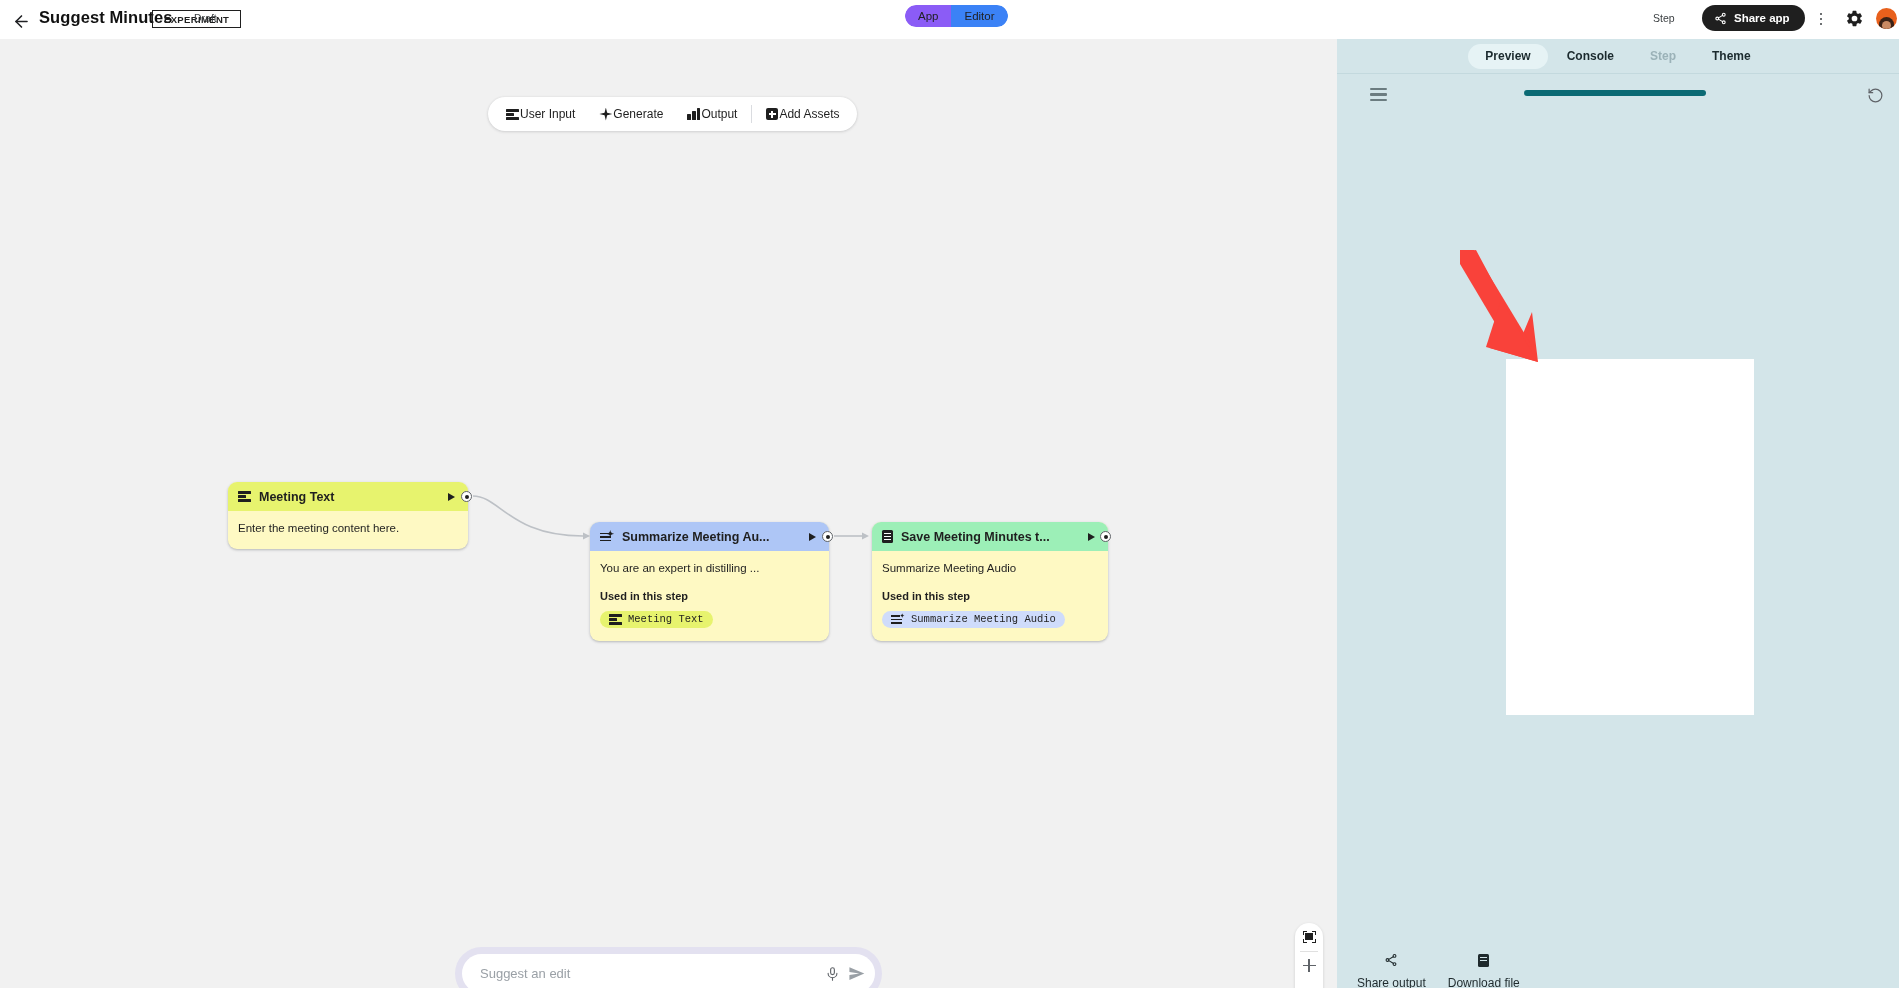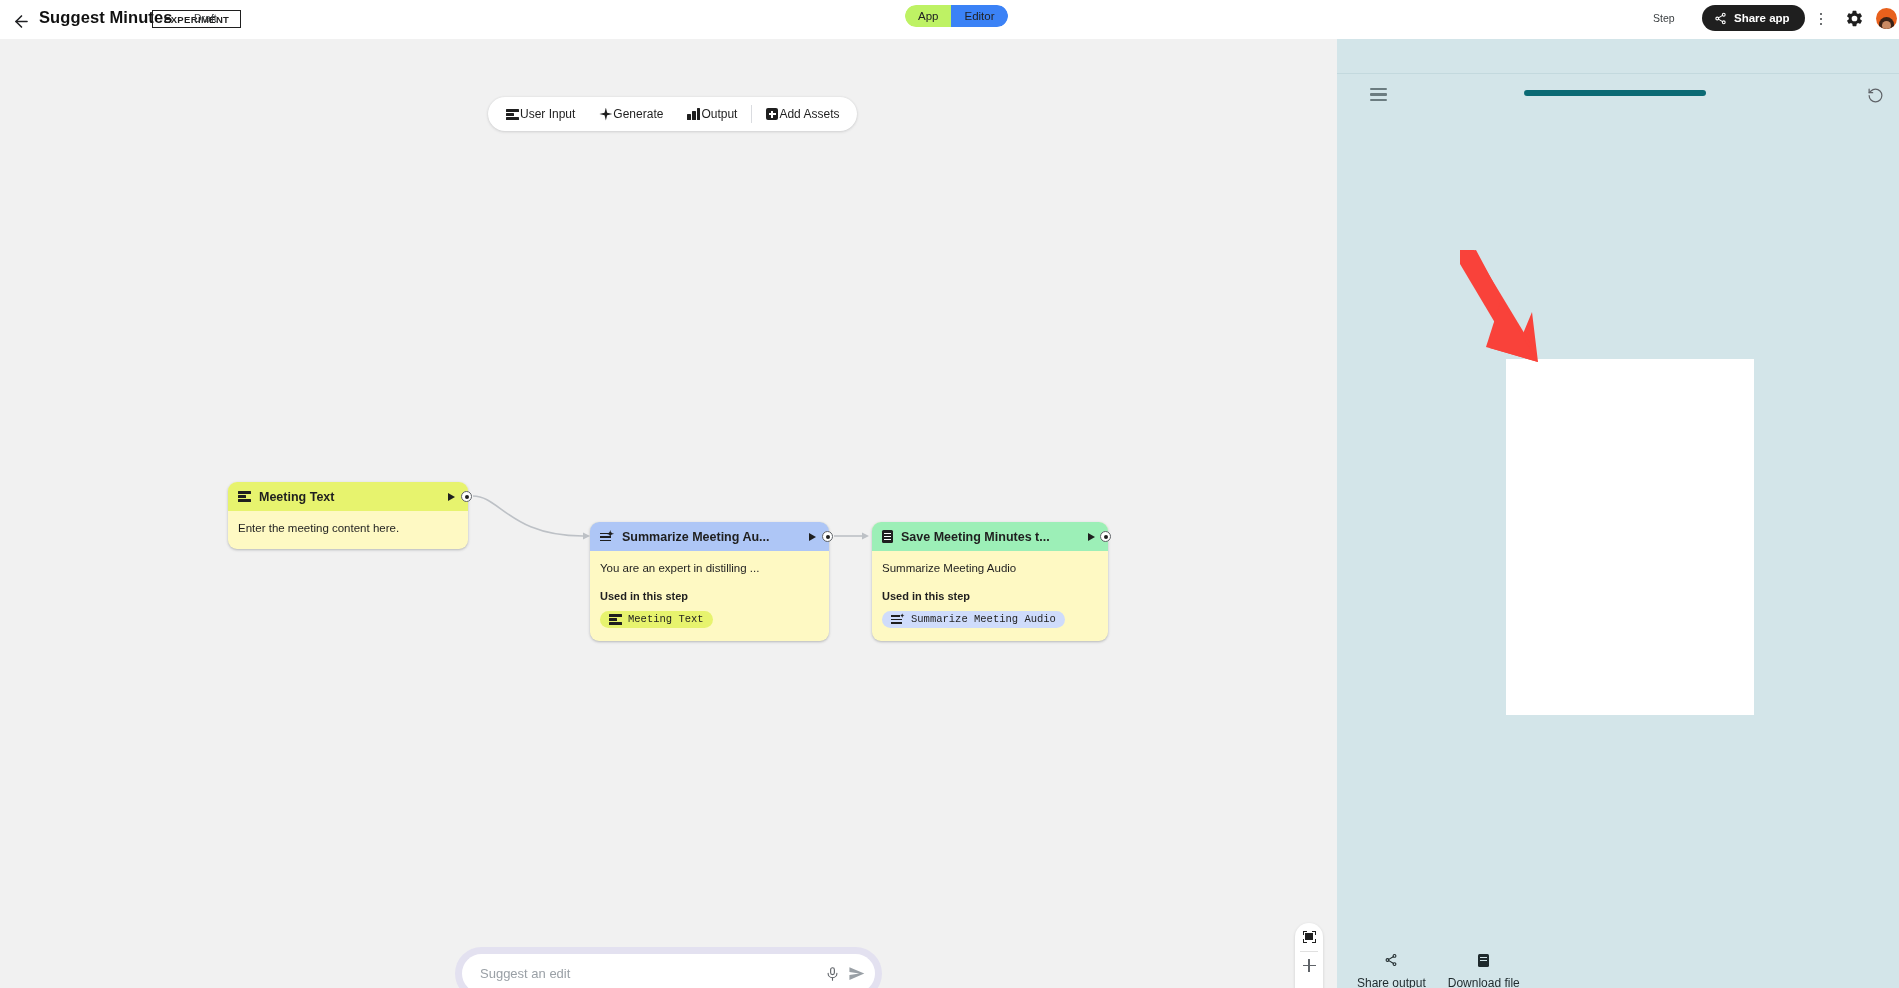--- a/index.html
+++ b/index.html
@@ -38,21 +38,21 @@
     font-size: 10.5px; color: #3c4043;
   }
   .seg-toggle {
     position: absolute; left: 905px; top: 5px; height: 22px;
     display: flex; align-items: stretch; border-radius: 11px; overflow: hidden;
   }
   .seg {
     display: flex; align-items: center; justify-content: center;
     font-size: 11.5px; color: #202124; cursor: pointer; padding: 0 13px;
   }
-  .seg.app-seg { background: #bef264; border-radius: 11px 0 0 11px; }
+  .seg.app-seg { background: #8b5cf6; border-radius: 11px 0 0 11px; }
   .seg.editor-seg { background: #3b82f6; border-radius: 0 11px 11px 0; }
   .saved-label {
     position: absolute; left: 1653px; top: 12px;
     font-size: 10.5px; color: #3c4043;
   }
   .share-app-btn {
     position: absolute; left: 1702px; top: 5px;
     height: 26px; padding: 0 15px 0 12px;
     background: #1f1f1f; color: #ffffff; border-radius: 13px;
     display: flex; align-items: center; gap: 7px;
@@ -445,20 +445,26 @@
       </div>
       <div class="zdiv"></div>
       <div class="zbtn">
           <span class="plus-ic"></span>
         </div>
       <div class="zbtn"></div>
     </div>
   </div>
 
   <div class="rightpanel">
+    <div class="tabs">
+      <div class="tab active">Preview</div>
+      <div class="tab">Console</div>
+      <div class="tab disabled">Step</div>
+      <div class="tab">Theme</div>
+    </div>
 
     <div class="preview-area">
       <div class="prev-head">
         <div class="hamburger">
             <i></i>
             <i></i>
             <i></i>
           </div>
         <div class="progress-bar"></div>
         <div class="reset-ic">

